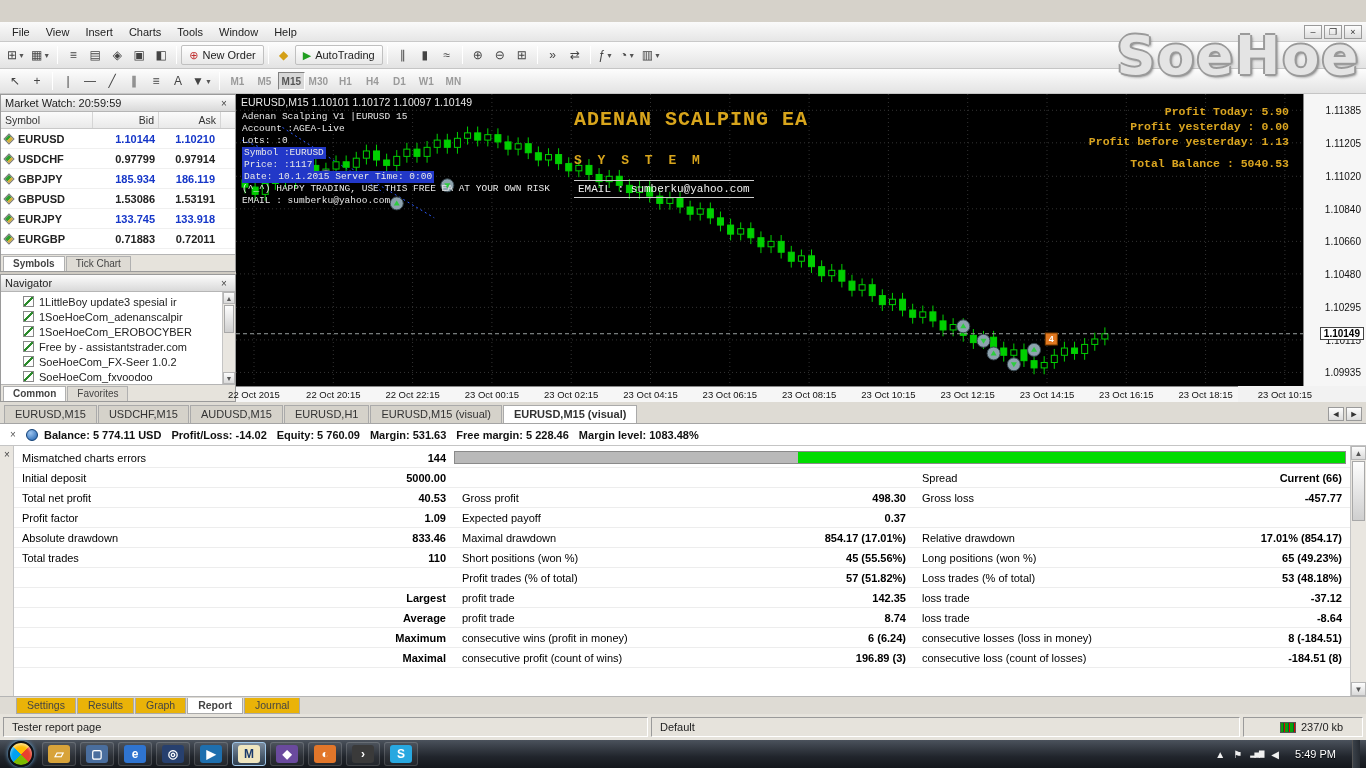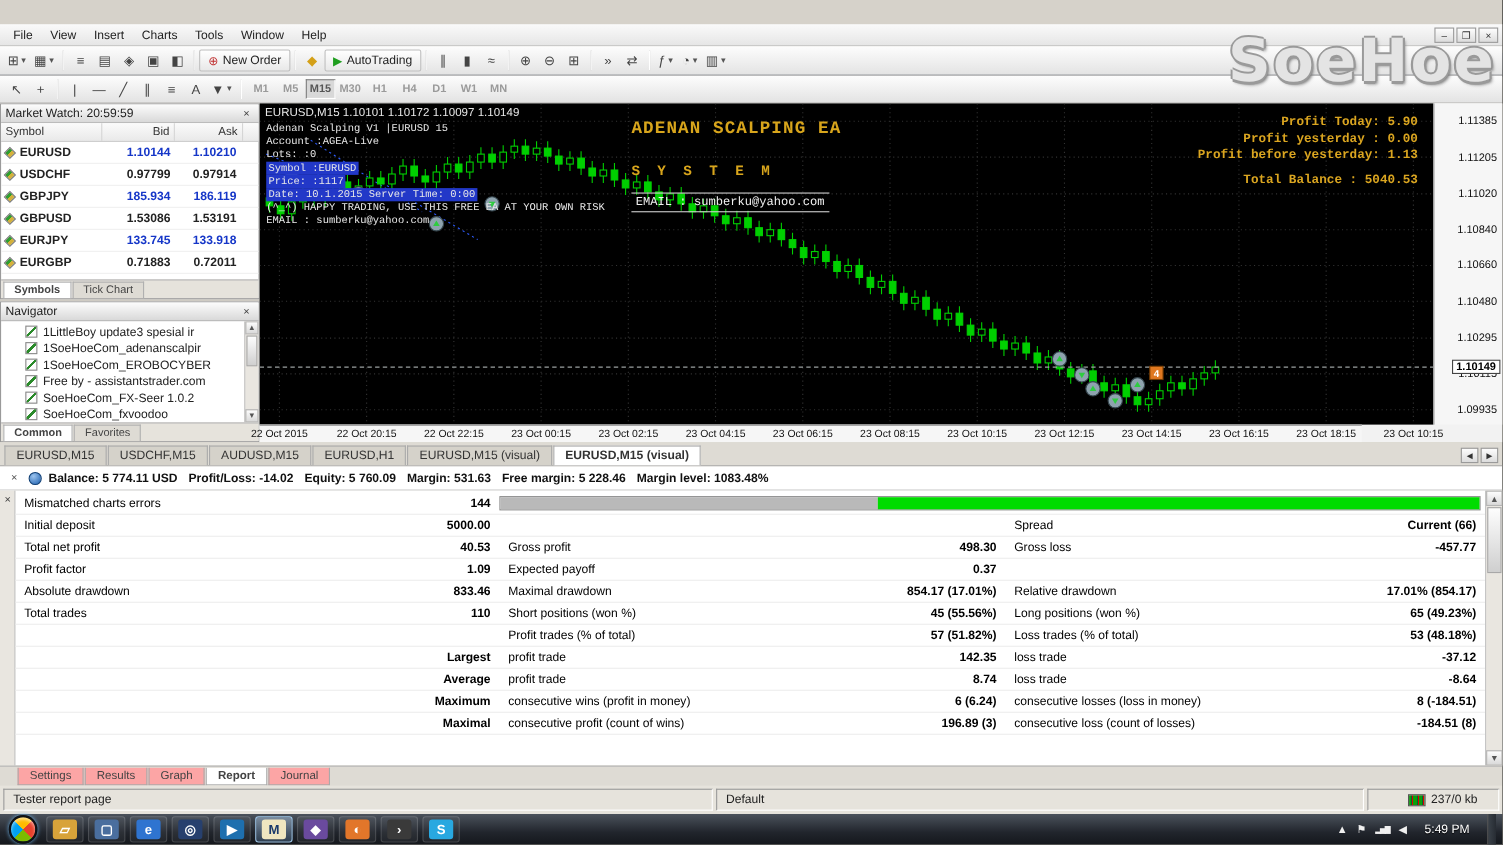--- a/index.html
+++ b/index.html
@@ -84,21 +84,21 @@
   .price-label { position:absolute; right:5px; font-size:10px; color:#111; }
   .price-current { position:absolute; right:2px; font-size:10px; color:#000; background:#fff;
     border:1px solid #444; padding:0 3px; font-weight:bold; }
   .time-axis { position:absolute; left:0; top:292px; width:1002px; height:16px; background:#f6f6f6; border-top:1px solid #888; }
   .time-label { position:absolute; top:2px; width:64px; text-align:center; font-size:9.5px; color:#111; }
   .ohlc-line { position:absolute; left:5px; top:2px; color:#e8e8e8; font-size:10.5px; }
   .ea-info { position:absolute; left:6px; top:17px; }
   .ea-info div { color:#e8e8e8; font-family:"Liberation Mono", monospace; font-size:9.5px; line-height:12px; width:max-content; }
   .ea-info div.hl { background:#2238c8; padding:0 2px; }
   .banner { position:absolute; left:338px; top:14px; width:330px; }
-  .banner-title { color:#d8a51c; font-family:"Liberation Mono", monospace; font-weight:bold; font-size:16px; letter-spacing:1px; }
+  .banner-title { color:#d8a51c; font-family:"Liberation Mono", monospace; font-weight:bold; font-size:20px; letter-spacing:1px; }
   .banner-sub { color:#d8a51c; font-family:"Liberation Mono", monospace; font-weight:bold; font-size:13px; letter-spacing:4px; margin-top:22px; }
   .banner-email { color:#f0f0f0; font-family:"Liberation Mono", monospace; font-size:11px; margin-top:12px;
     border-top:1px solid #cfcfcf; border-bottom:1px solid #cfcfcf; padding:2px 4px; width:max-content; }
   .profit-block { position:absolute; right:14px; top:10px; text-align:right; }
   .profit-block div { color:#DAA520; font-family:"Liberation Mono", monospace; font-weight:bold; font-size:11.5px; line-height:15px; }
   .profit-block div.total { margin-top:7px; }
   .watermark { position:absolute; top:24px; right:6px; z-index:60; font-family:"DejaVu Sans", sans-serif;
     font-size:54px; font-weight:bold; color:#e4e4e4;
     text-shadow:-2px 0 #9a9a9a, 2px 0 #9a9a9a, 0 -2px #9a9a9a, 0 2px #9a9a9a, 2px 2px 3px #777; letter-spacing:2px; }
 
@@ -135,21 +135,21 @@
   .tprog-gray { background:#b9b9b9; }
   .tprog-green { background:#00dc00; }
   .tester-scroll { position:absolute; right:0; top:0; width:16px; height:250px; background:#e9e6e0; border-left:1px solid #c5c5c5; }
   .tester-scroll .sa { height:14px; display:flex; align-items:center; justify-content:center; font-size:8px; color:#555;
     background:linear-gradient(#fdfdfd,#d9d9d9); border:1px solid #b5b5b5; }
   .tester-scroll .thumb { margin:1px; height:60px; background:linear-gradient(#fdfdfd,#cfcfcf); border:1px solid #a8a8a8; }
 
   .tester-tabs { position:absolute; top:696px; left:0; width:1366px; height:18px; background:#dedbd4;
     border-top:1px solid #b5b5b5; display:flex; align-items:flex-end; padding-left:16px; }
   .ttab { padding:1px 10px 2px; font-size:10.5px; color:#444; border:1px solid #aaa; border-top:none;
-    background:#fca5a5; margin-right:1px; }
+    background:#eab308; margin-right:1px; }
   .ttab.active { background:#fff; font-weight:bold; }
 
   
   .statusbar { position:absolute; top:714px; left:0; width:1366px; height:26px; background:#e6e3dc;
     display:flex; align-items:center; gap:3px; padding:2px 3px; }
   .scell { height:20px; display:flex; align-items:center; padding:0 8px; font-size:11px; color:#222;
     border:1px solid; border-color:#9a9a9a #fff #fff #9a9a9a; background:#e6e3dc; }
   .scell.c1 { flex:0 0 645px; }
   .scell.c2 { flex:1; }
   .scell.c3 { flex:0 0 120px; gap:5px;padding-left:36px; }

